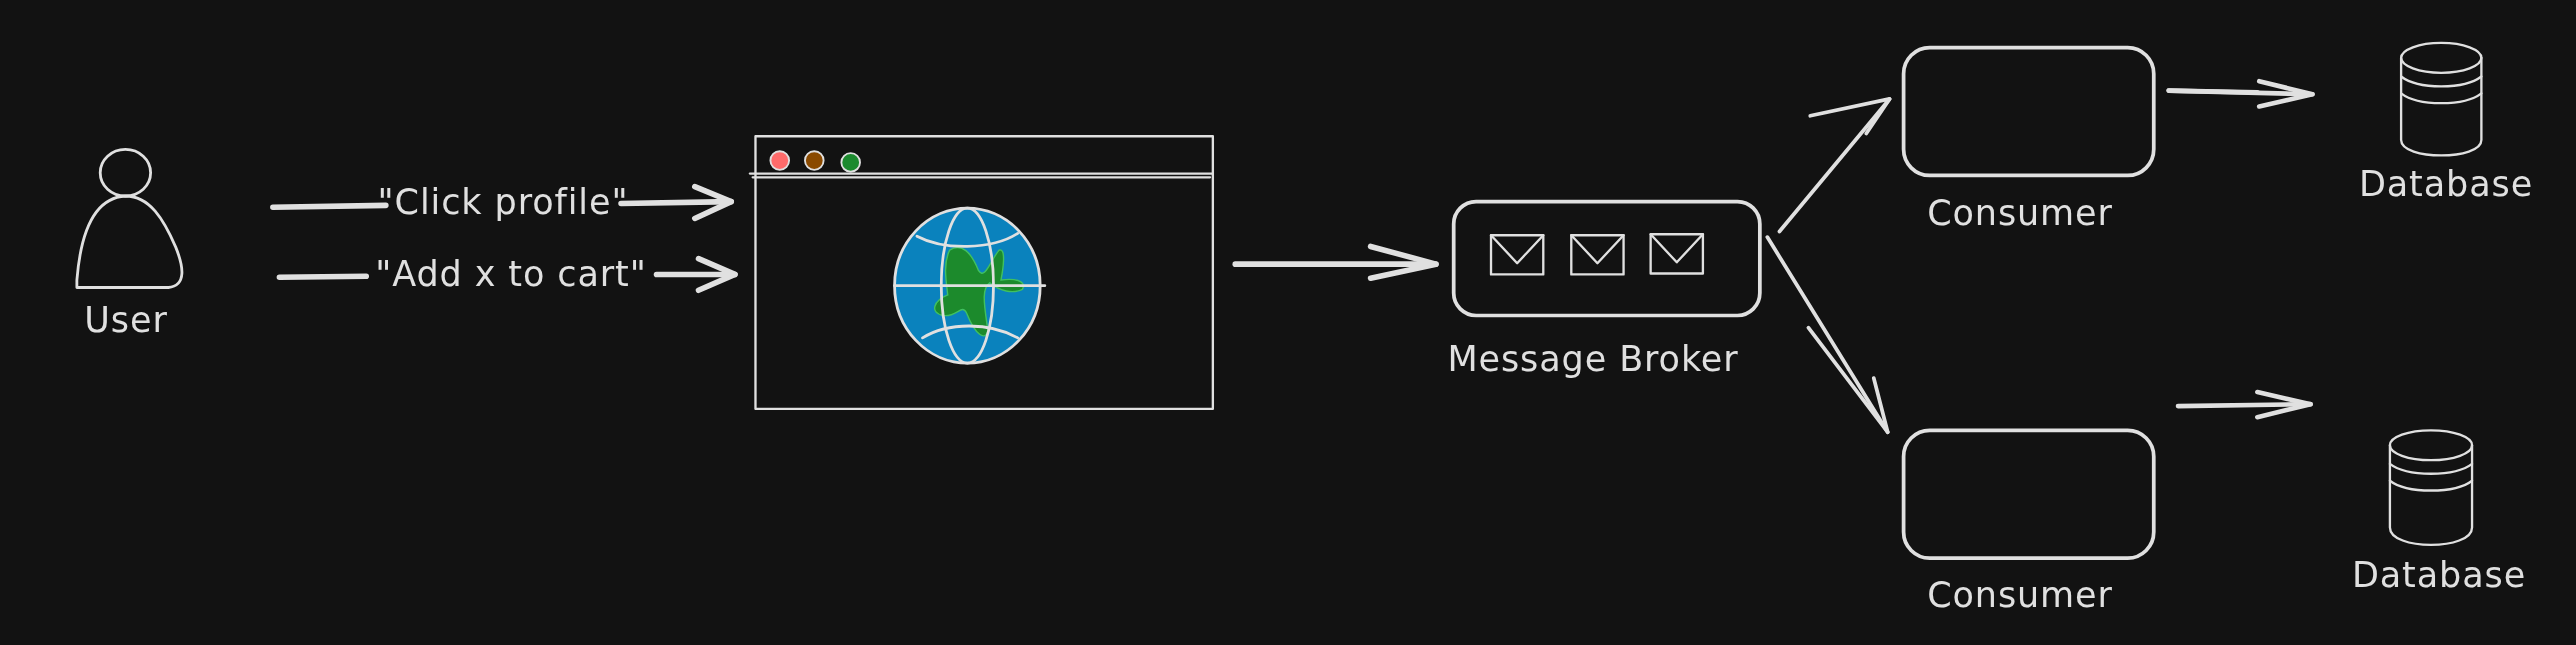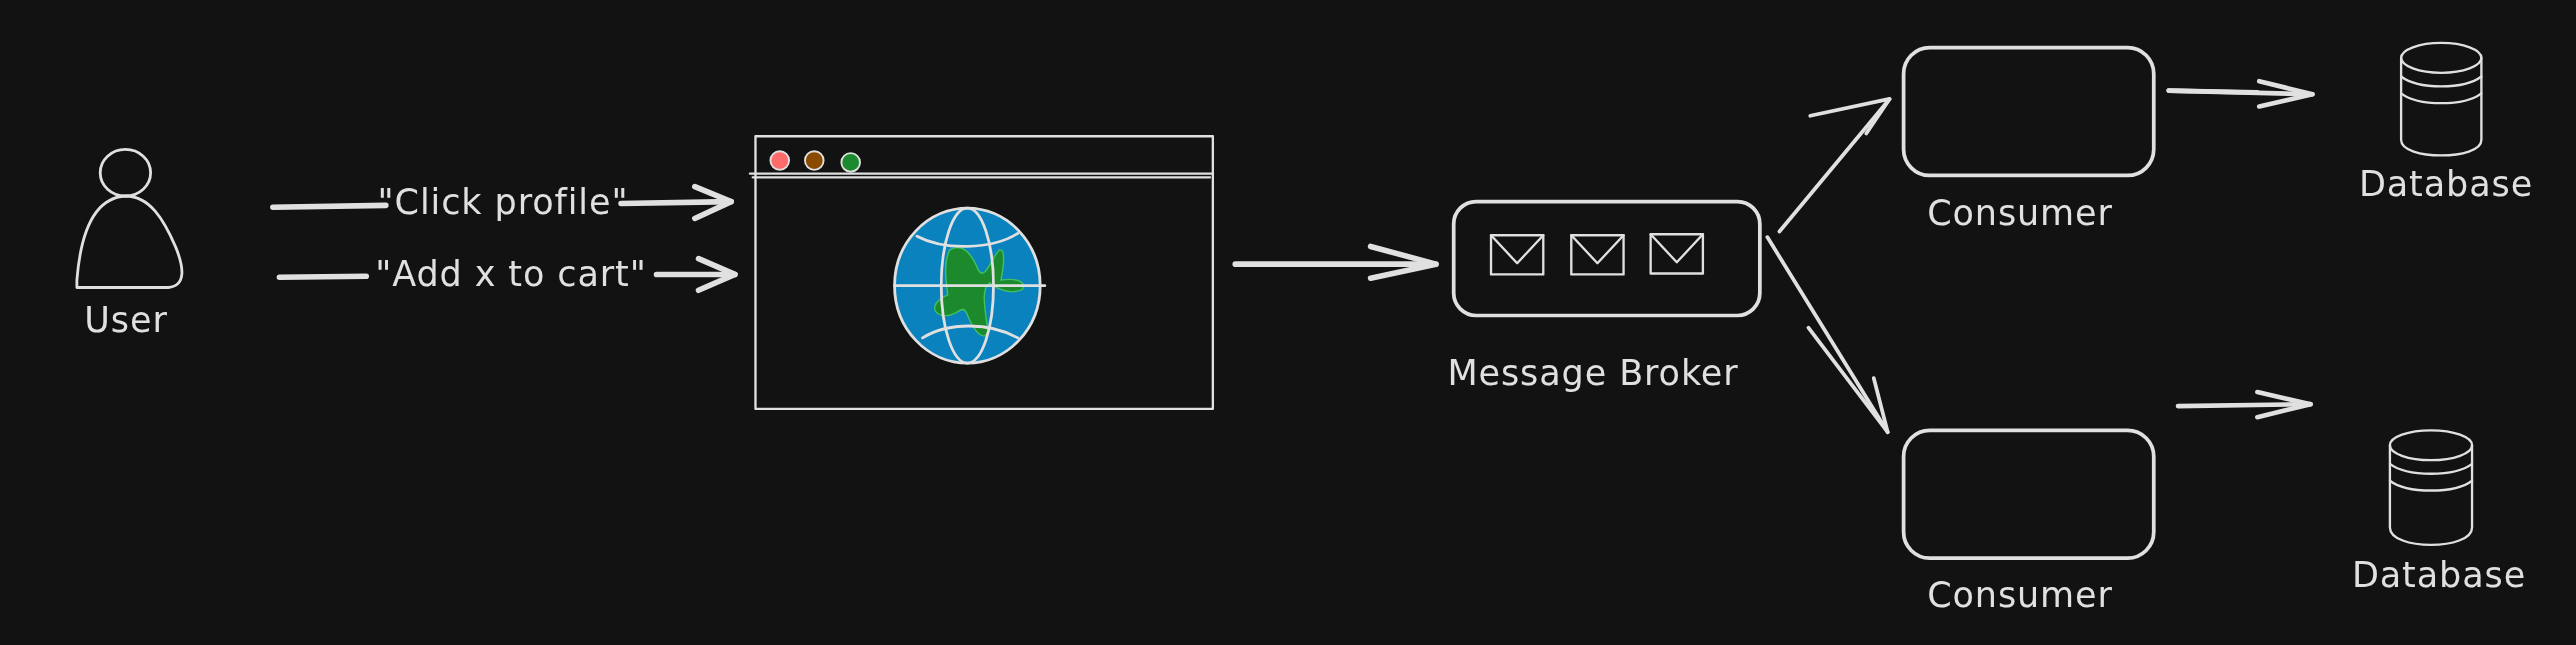--- a/index.html
+++ b/index.html
@@ -102,18 +102,18 @@
     <ellipse cx="2604" cy="477" rx="44" ry="16"></ellipse>
     <path d="M2560 477 L 2560 565 C 2560 590, 2648 590, 2648 565 L 2648 477"></path>
     <path d="M2560 497 C 2578 511, 2630 511, 2648 497"></path>
     <path d="M2560 515 C 2578 529, 2630 529, 2648 515"></path>
   </g>
 </svg>
 
 <div class="lbl" style="left:126px; top:320px;text-align:right;">User</div>
 <div class="lbl" style="left:503px; top:202px;">"Click profile"</div>
 <div class="lbl" style="left:511px; top:274px;">"Add x to cart"</div>
-<div class="lbl" style="left:1593px; top:373px;">Message Broker</div>
+<div class="lbl" style="left:1593px; top:359px;">Message Broker</div>
 <div class="lbl" style="left:2020px; top:213px;">Consumer</div>
 <div class="lbl" style="left:2020px; top:595px;">Consumer</div>
 <div class="lbl" style="left:2446px; top:184px;">Database</div>
 <div class="lbl" style="left:2439px; top:575px;">Database</div>
 
 
 </body></html>

